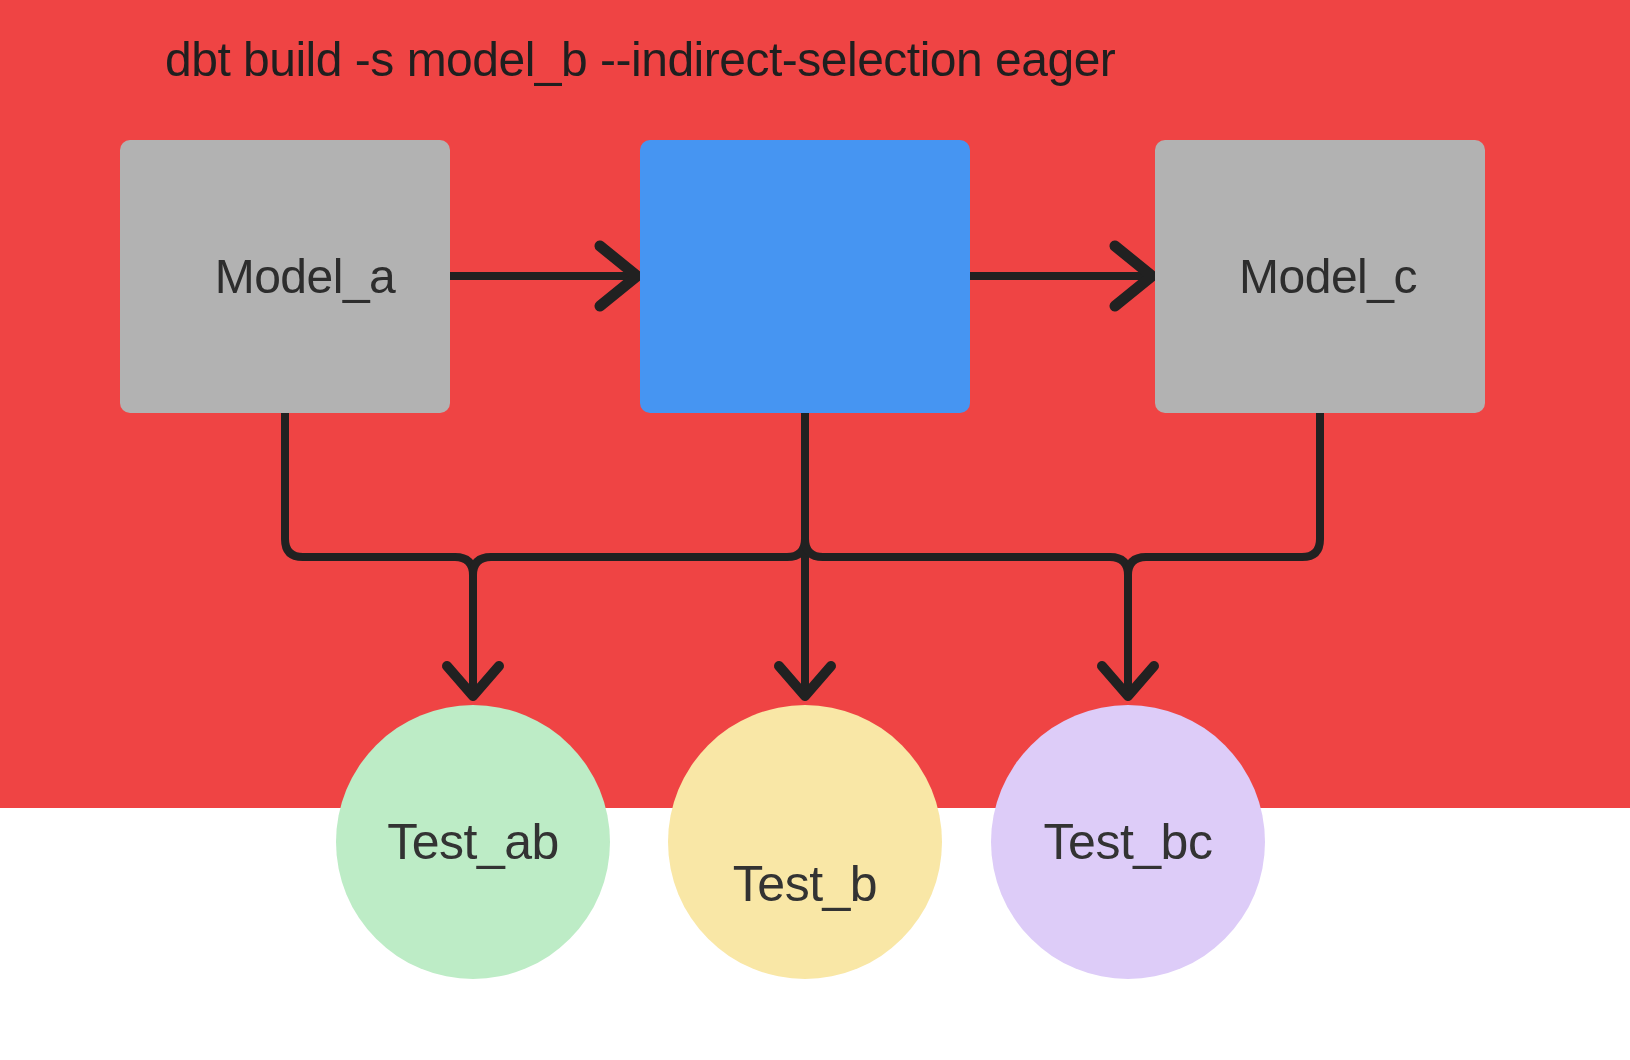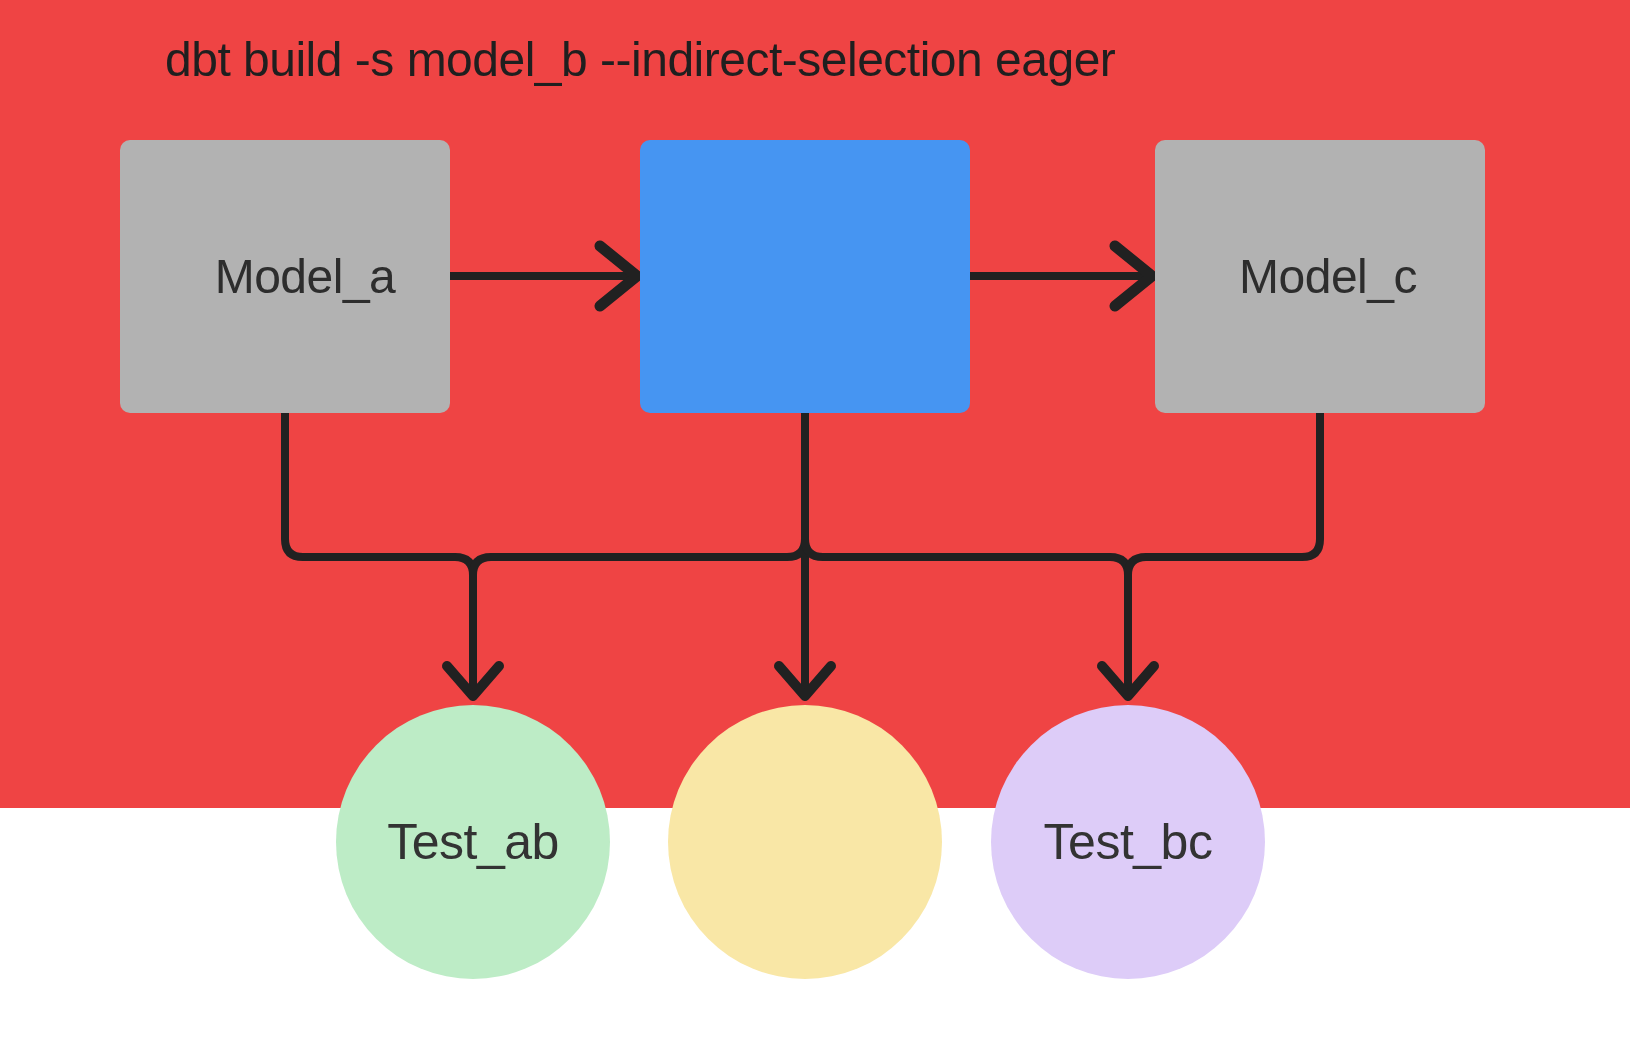--- a/index.html
+++ b/index.html
@@ -115,19 +115,23 @@
   <div class="overlay-label model-label pos-model-a">Model_a</div>
 
 
   <div class="overlay-label model-label pos-model-c">Model_c</div>
 
   <div class="overlay-label test-label pos-test-ab">
     <div>Test</div>
     <div>_ab</div>
   </div>
 
+  <div class="overlay-label test-label pos-test-b">
+    <div>Test_b</div>
+    <div></div>
+  </div>
 
   <div class="overlay-label test-label pos-test-bc">
     <div>Test</div>
     <div>_bc</div>
   </div>
 
 </div>
 
 </body></html>

